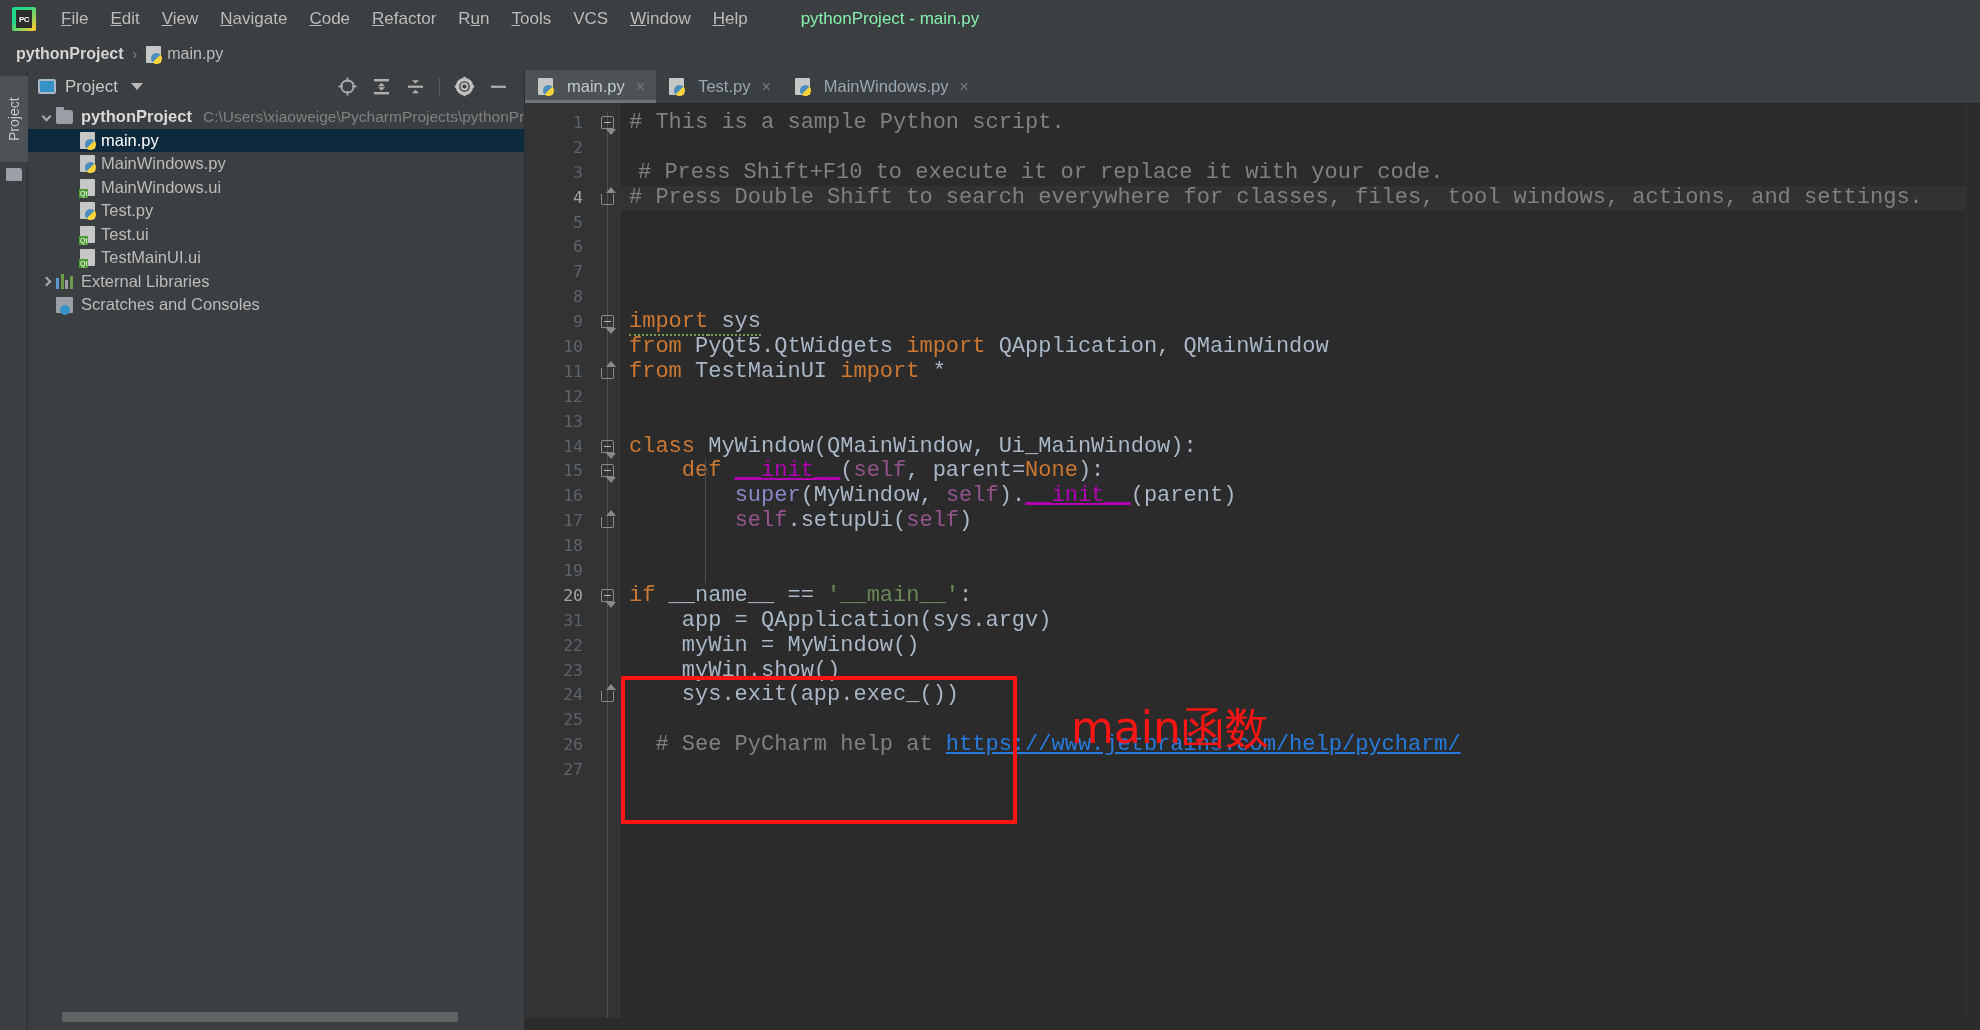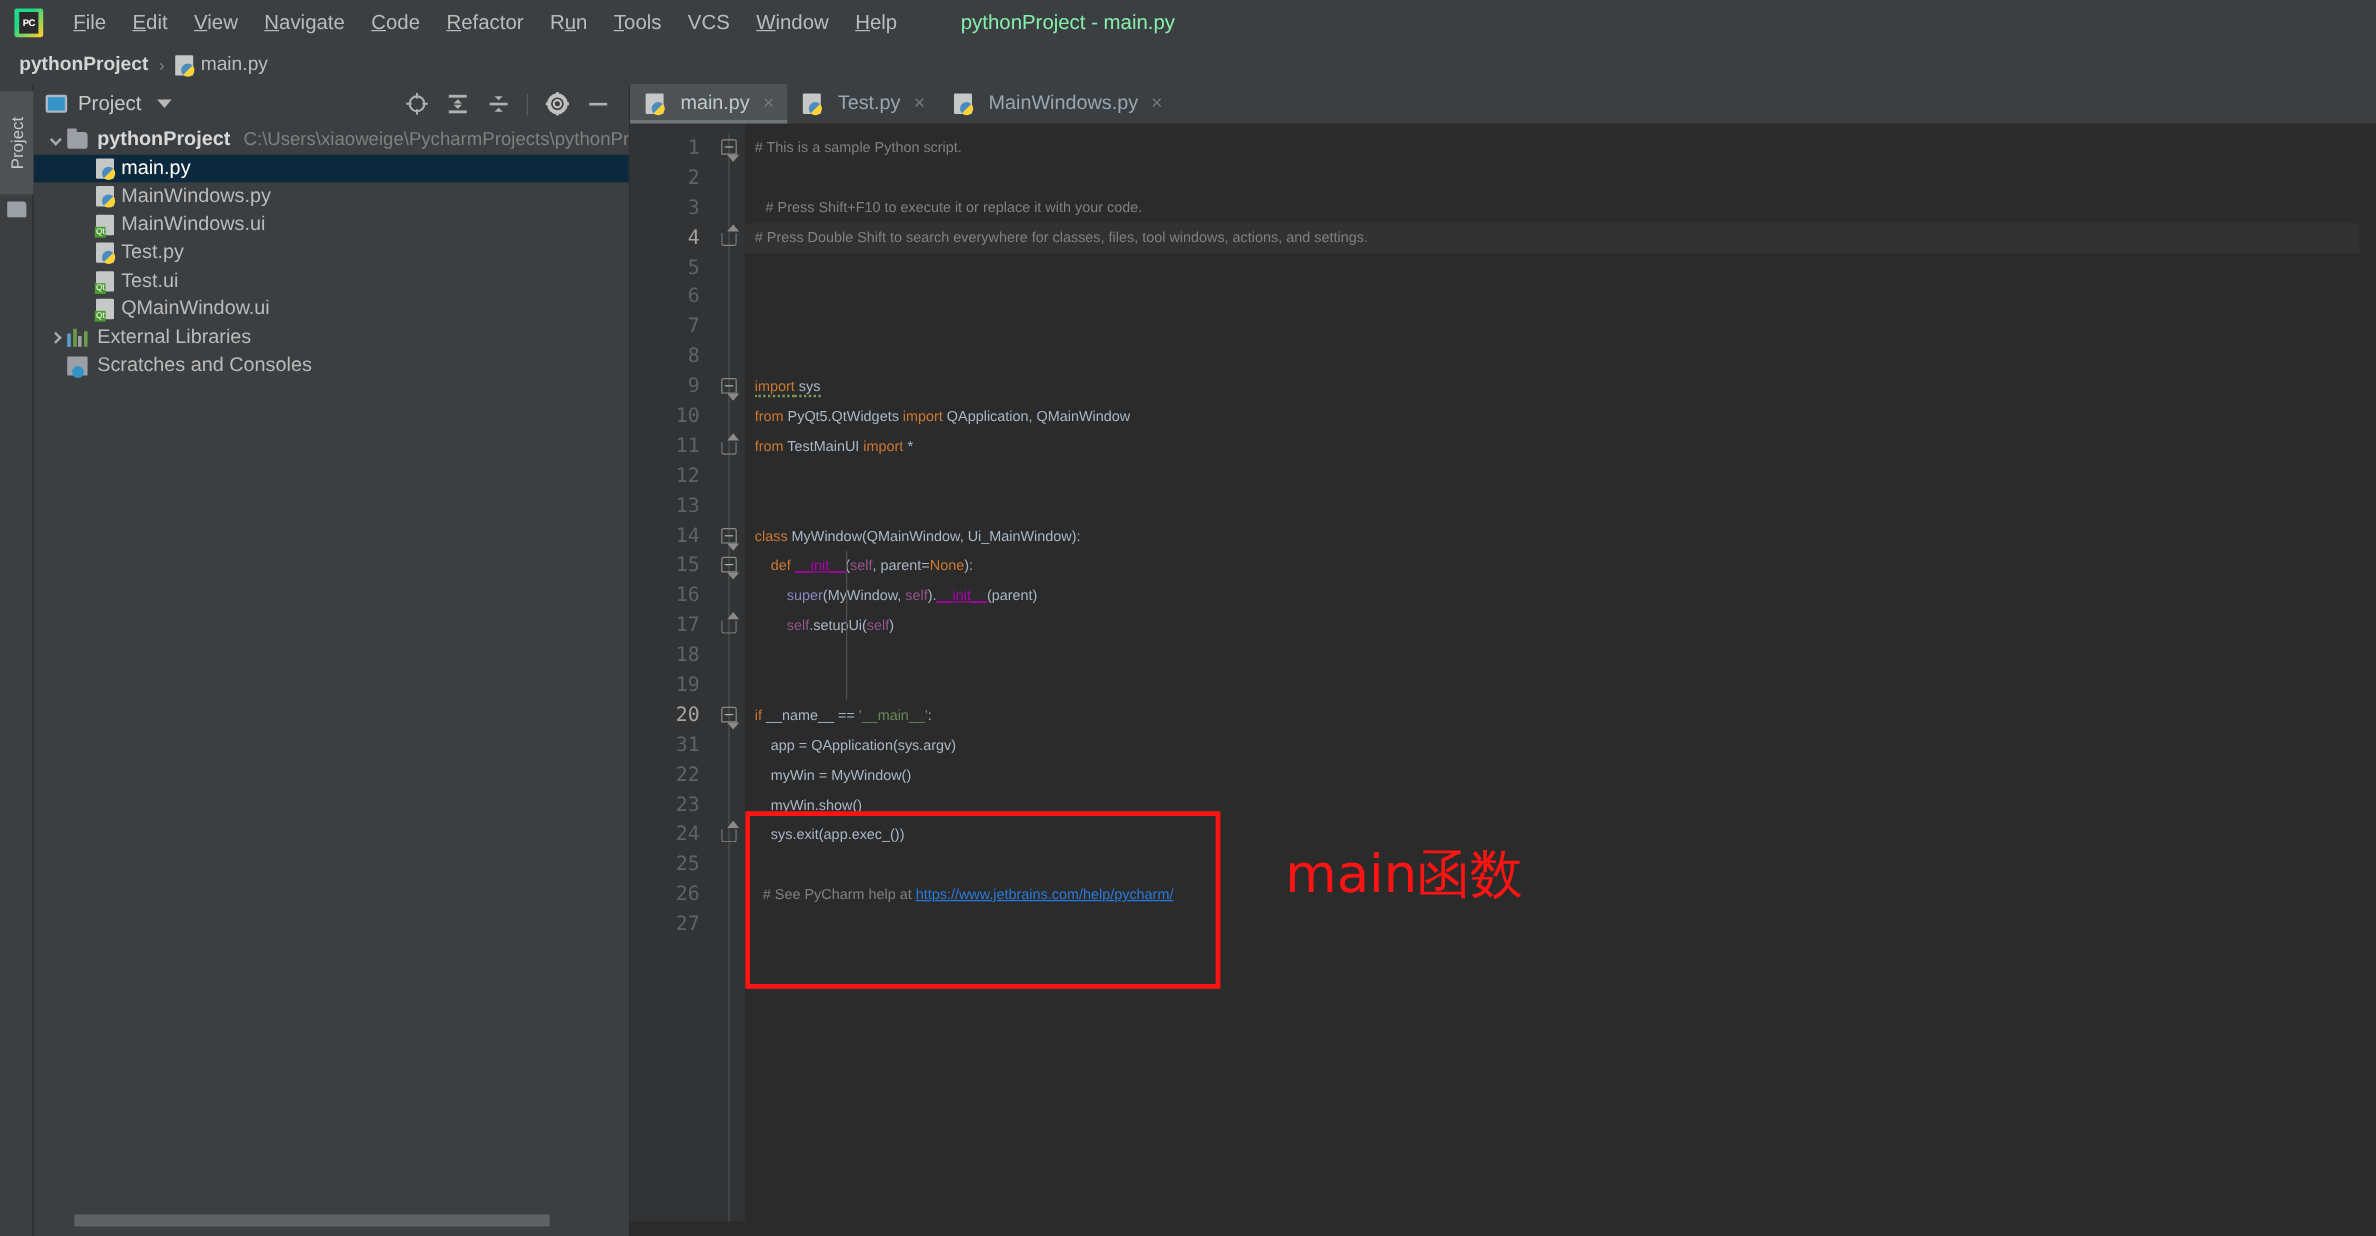--- a/index.html
+++ b/index.html
@@ -411,22 +411,22 @@
     flex: 1 1 auto;
     background: #2b2b2b;
     padding-top: 8px;
     position: relative;
     overflow: hidden;
     min-width: 0;
   }
   .cline {
     height: 24.9px;
     line-height: 24.9px;
-    font-family: Liberation Sans, sans-serif;
-    font-size: 12px;
+    font-family: Liberation Mono, monospace;
+    font-size: 22px;
     color: #a9b7c6;
     white-space: pre;
     padding-left: 8px;
   }
   .cline.hl { background: #323232; }
   .indent-guide {
     position: absolute;
     width: 1px;
     background: #4f5152;
   }
@@ -584,21 +584,21 @@
       <div class="trow" style="padding-left:52px;">
         <span class="py-ico"></span>
         <span class="tname">Test.py</span>
       </div>
       <div class="trow" style="padding-left:52px;">
         <span class="ui-ico"></span>
         <span class="tname">Test.ui</span>
       </div>
       <div class="trow" style="padding-left:52px;">
         <span class="ui-ico"></span>
-        <span class="tname">QMainWindow.ui</span>
+        <span class="tname">TestMainUI.ui</span>
       </div>
       <div class="trow" style="padding-left:8px;">
         <span class="arrow">
             <span class="chev right"></span>
           </span>
         <span class="lib-ico">
             <i></i>
             <i></i>
             <i></i>
             <i></i>

